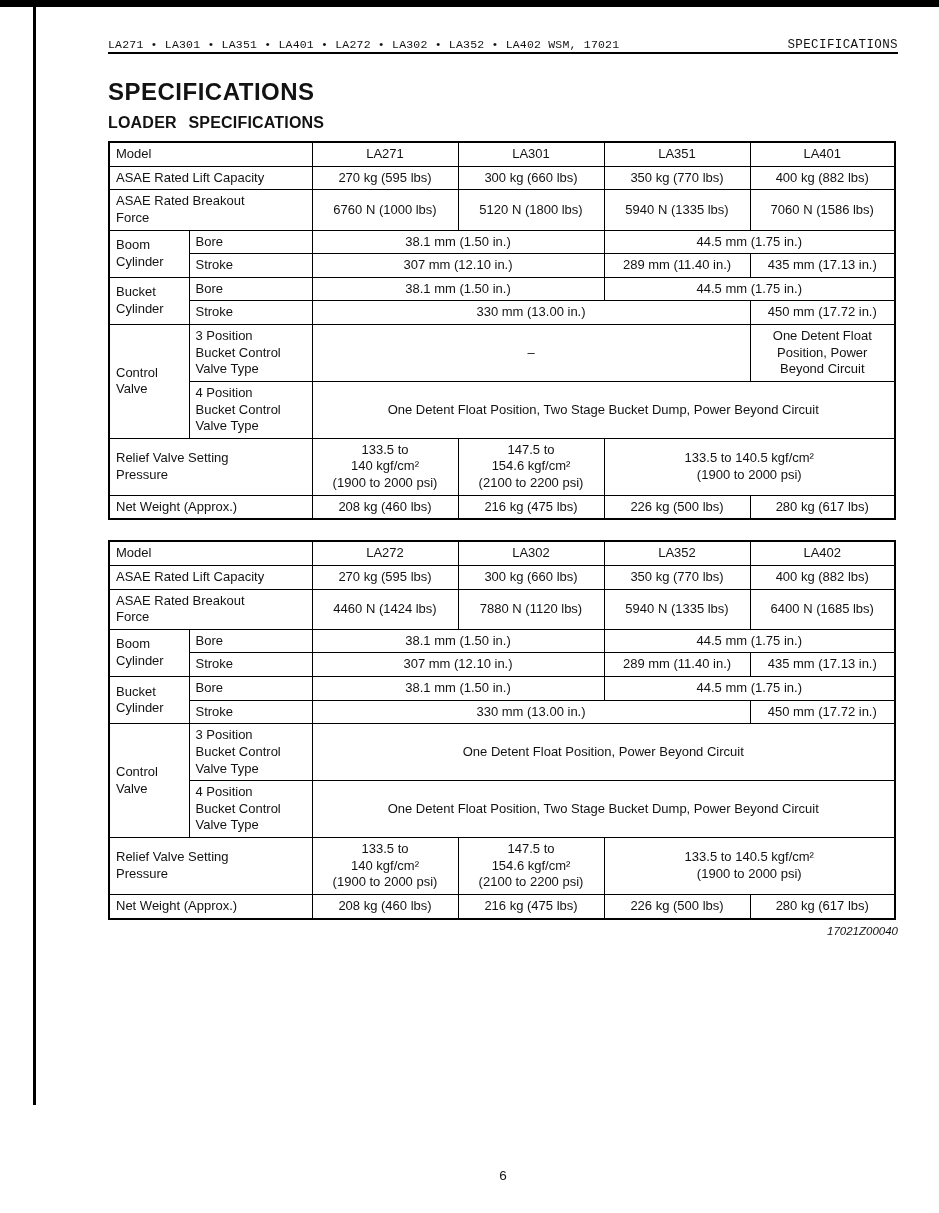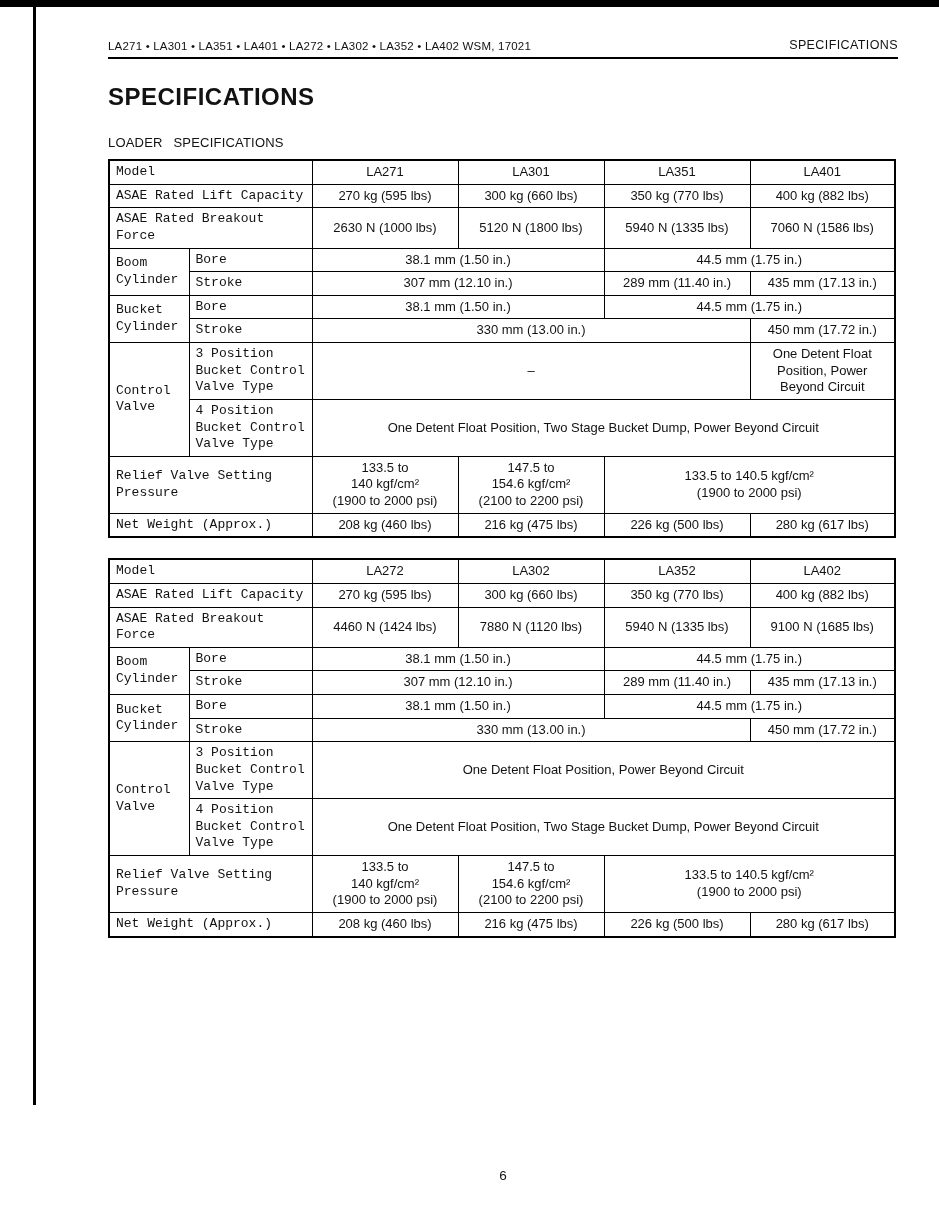--- a/index.html
+++ b/index.html
@@ -16,58 +16,58 @@
     width: 939px; height: 7px; background: #000;
   }
   .scan-left {
     position: absolute; top: 7px; left: 33px;
     width: 3px; height: 1098px; background: #000;
   }
   .content {
     position: absolute; left: 108px; top: 38px; width: 790px;
   }
   .hdr {
-    display: flex; justify-content: space-between; align-items: flex-end;
+    display: flex; justify-content: space-between; 
     border-bottom: 2px solid #000;
-    padding-bottom: 5px;
     font-size: 11.5px;
     letter-spacing: 0.2px;
+    font-family: Liberation Mono, monospace;
   }
   .hdr-right { font-size: 12.5px; letter-spacing: 0.4px; }
   h1.title {
     margin-top: 24px;
     font-size: 24px;
     font-weight: bold;
     letter-spacing: 0.5px;
   }
   h2.subtitle {
-    margin-top: 24px;
-    font-size: 13px;
-    font-weight: normal;
+    margin-top: 8px;
+    font-size: 16px;
+    font-weight: bold;
     word-spacing: 7px;
     letter-spacing: 0.2px;
   }
   table.spec {
     margin-top: 9px;
     border-collapse: collapse;
     width: 786px;
     table-layout: fixed;
     font-size: 13px;
     border: 2px solid #000;
   }
   table.spec.t2 { margin-top: 20px; }
   table.spec td {
     border: 1px solid #000;
     padding: 3px 6px;
     vertical-align: middle;
     line-height: 1.28;
     white-space: pre-line;
   }
   table.spec td.val { text-align: center; }
-  table.spec td.lbl { text-align: left; font-family: Liberation Mono, monospace; }
+  table.spec td.lbl { text-align: left; }
   .figcode {
     margin-top: 5px;
     text-align: right;
     font-style: italic;
     font-size: 11.5px;
   }
   .pageno {
     position: absolute;
     top: 1168px; left: 108px; width: 790px;
     text-align: center;
@@ -110,21 +110,21 @@
         <tr>
           <td colspan="2" class="lbl">ASAE Rated Lift Capacity</td>
           <td class="val">270 kg (595 lbs)</td>
           <td class="val">300 kg (660 lbs)</td>
           <td class="val">350 kg (770 lbs)</td>
           <td class="val">400 kg (882 lbs)</td>
         </tr>
         <tr>
           <td colspan="2" class="lbl">ASAE Rated Breakout
 Force</td>
-          <td class="val">2630 N (1000 lbs)</td>
+          <td class="val">6760 N (1000 lbs)</td>
           <td class="val">5120 N (1800 lbs)</td>
           <td class="val">5940 N (1335 lbs)</td>
           <td class="val">7060 N (1586 lbs)</td>
         </tr>
         <tr>
           <td rowspan="2" class="lbl">Boom
 Cylinder</td>
           <td class="lbl">Bore</td>
           <td colspan="2" class="val">38.1 mm (1.50 in.)</td>
           <td colspan="2" class="val">44.5 mm (1.75 in.)</td>
@@ -207,21 +207,21 @@
           <td class="val">300 kg (660 lbs)</td>
           <td class="val">350 kg (770 lbs)</td>
           <td class="val">400 kg (882 lbs)</td>
         </tr>
         <tr>
           <td colspan="2" class="lbl">ASAE Rated Breakout
 Force</td>
           <td class="val">4460 N (1424 lbs)</td>
           <td class="val">7880 N (1120 lbs)</td>
           <td class="val">5940 N (1335 lbs)</td>
-          <td class="val">9100 N (1685 lbs)</td>
+          <td class="val">6400 N (1685 lbs)</td>
         </tr>
         <tr>
           <td rowspan="2" class="lbl">Boom
 Cylinder</td>
           <td class="lbl">Bore</td>
           <td colspan="2" class="val">38.1 mm (1.50 in.)</td>
           <td colspan="2" class="val">44.5 mm (1.75 in.)</td>
         </tr>
         <tr>
           <td class="lbl">Stroke</td>
@@ -270,16 +270,17 @@
         <tr>
           <td colspan="2" class="lbl">Net Weight (Approx.)</td>
           <td class="val">208 kg (460 lbs)</td>
           <td class="val">216 kg (475 lbs)</td>
           <td class="val">226 kg (500 lbs)</td>
           <td class="val">280 kg (617 lbs)</td>
         </tr>
       </tbody>
   </table>
 
+  <div class="figcode">17021Z00040</div>
 
 </div>
 
 <div class="pageno">6</div>
 
 </body></html>

